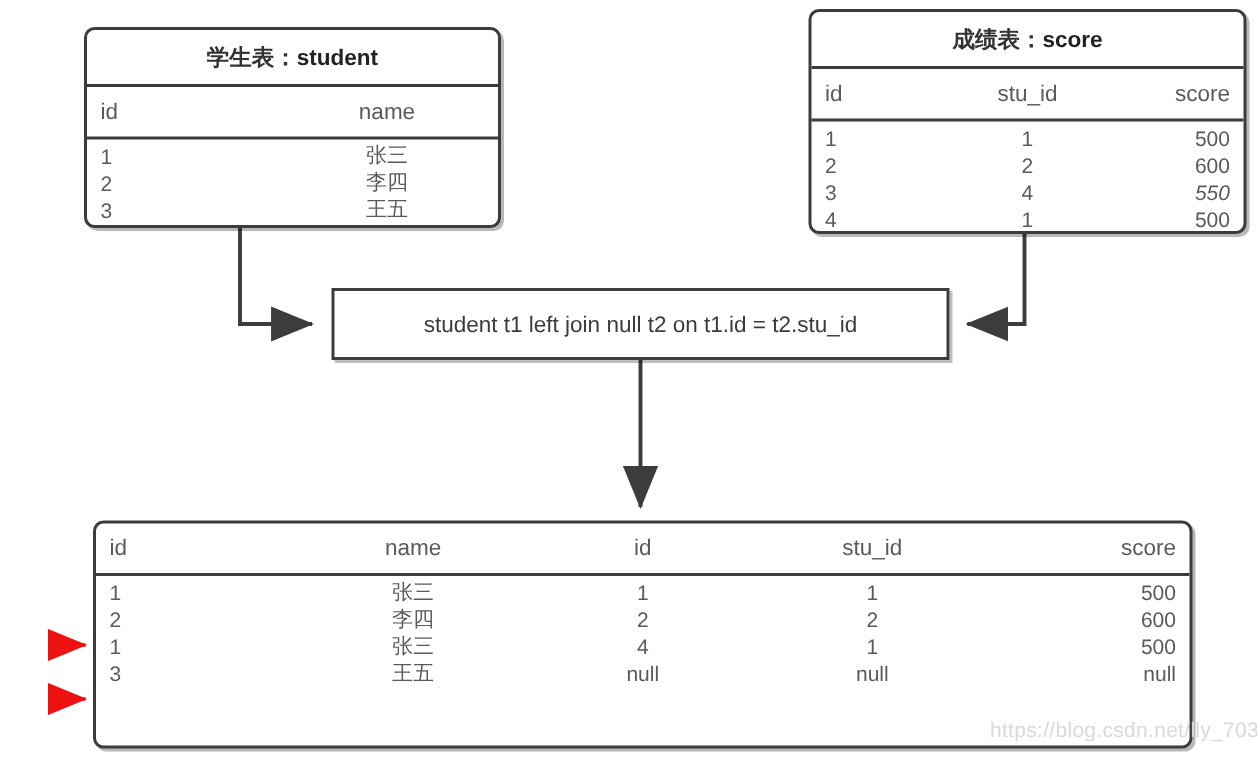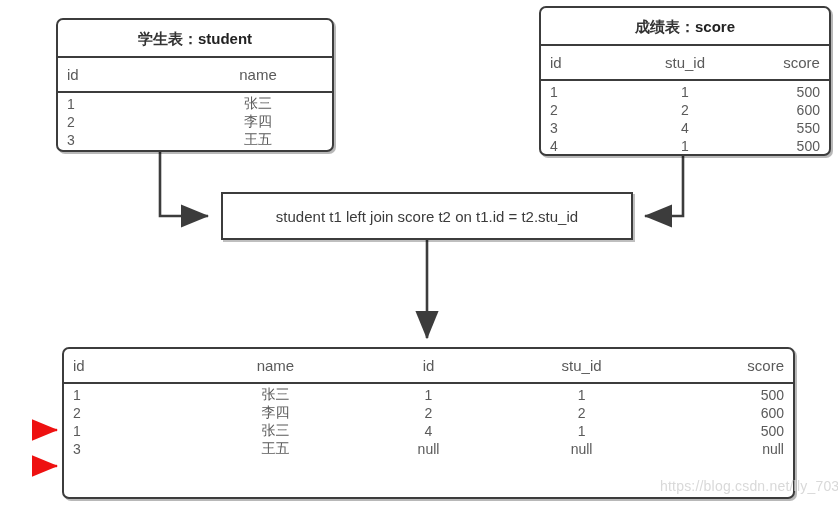--- a/index.html
+++ b/index.html
@@ -145,32 +145,32 @@
         <div class="cell ar" style="width:33%;">500</div>
       </div>
       <div class="trow">
         <div class="cell al" style="width:33%;">2</div>
         <div class="cell ac" style="width:34%;">2</div>
         <div class="cell ar" style="width:33%;">600</div>
       </div>
       <div class="trow">
         <div class="cell al" style="width:33%;">3</div>
         <div class="cell ac" style="width:34%;">4</div>
-        <div class="cell ar" style="width:33%;">550</div>
+        <div class="cell ar" style="width:33%;font-style:italic;">550</div>
       </div>
       <div class="trow">
         <div class="cell al" style="width:33%;">4</div>
         <div class="cell ac" style="width:34%;">1</div>
         <div class="cell ar" style="width:33%;">500</div>
       </div>
     </div>
   </div>
 
   <div class="sqlbox" style="left:221px;top:192px;width:412px;height:48px;">
-    <span>student t1 left join score t2 on t1.id = t2.stu_id</span>
+    <span>student t1 left join null t2 on t1.id = t2.stu_id</span>
   </div>
 
   <div class="box" style="left:62px;top:347px;width:733px;height:152px;">
     <div class="thead">
       <div class="cell al" style="width:18%;">id</div>
       <div class="cell ac" style="width:22%;">name</div>
       <div class="cell ac" style="width:20%;">id</div>
       <div class="cell ac" style="width:22%;">stu_id</div>
       <div class="cell ar" style="width:18%;">score</div>
     </div>

